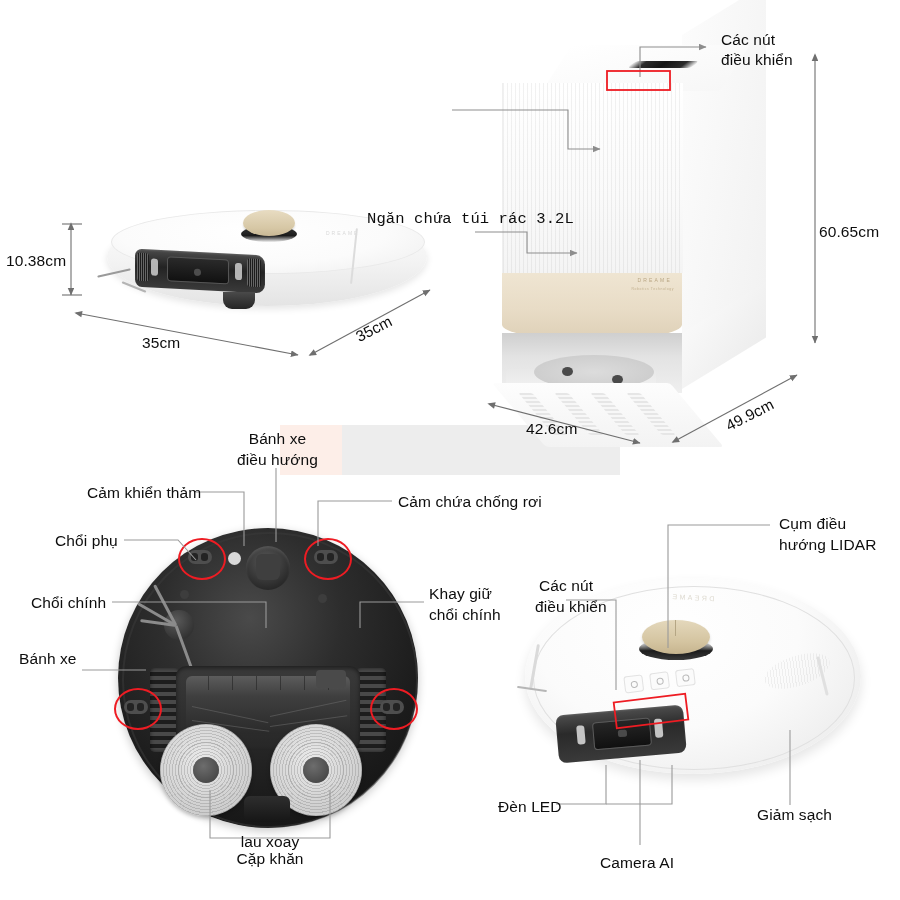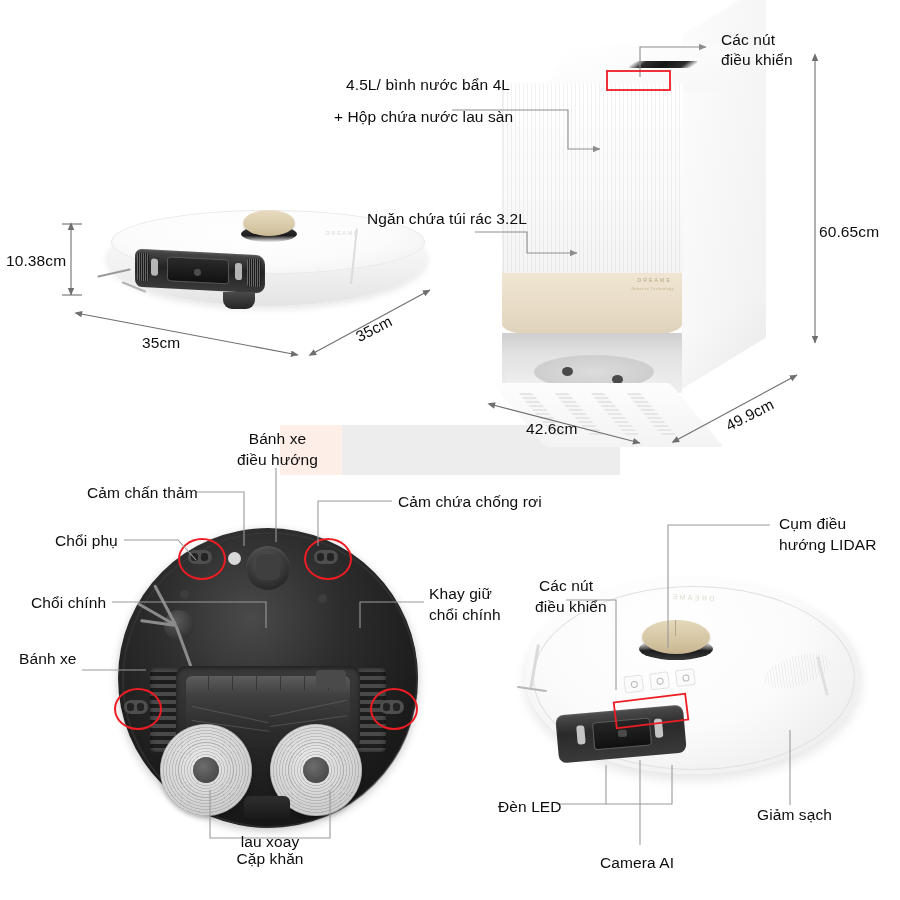--- a/index.html
+++ b/index.html
@@ -565,36 +565,34 @@
     </g>
     <g>
       <path class="ln2" d="M790,805 L790,730"></path>
     </g>
 
     <g transform="rotate(-7 651 711)">
       <rect class="redbox" x="615" y="698" width="72" height="26"></rect>
     </g>
   </svg>
 
-  <div class="lbl" style="left:346px;top:74px;">4.5L/ bình nước bẩn 4L</div>
-  <div class="lbl" style="left:334px;top:106px;">+ Hộp chứa nước lau sàn</div>
-  <div class="lbl" style="left:367px;top:208px;">Ngăn chứa túi rác 3.2L</div>
+  <div class="lbl" style="left:367px;top:208px;font-family:Liberation Mono, monospace;">Ngăn chứa túi rác 3.2L</div>
   <div class="lbl" style="left:721px;top:29px;">Các nút</div>
   <div class="lbl" style="left:721px;top:49px;">điều khiển</div>
   <div class="lbl" style="left:819px;top:221px;">60.65cm</div>
   <div class="lbl" style="left:526px;top:418px;">42.6cm</div>
   <div class="lbl" style="left:722px;top:417px;transform:rotate(-27deg);transform-origin:left top;">49.9cm</div>
 
   <div class="lbl" style="left:6px;top:250px;">10.38cm</div>
   <div class="lbl" style="left:142px;top:332px;">35cm</div>
   <div class="lbl" style="left:352px;top:328px;transform:rotate(-27deg);transform-origin:left top;">35cm</div>
 
   <div class="lbl c" style="left:240px;top:428px;width:75px;">Bánh xe</div>
   <div class="lbl c" style="left:228px;top:449px;width:99px;">điều hướng</div>
-  <div class="lbl" style="left:87px;top:482px;">Cảm chấn thảm</div>
+  <div class="lbl" style="left:87px;top:482px;">Cảm khiển thảm</div>
   <div class="lbl" style="left:398px;top:491px;">Cảm chứa chống rơi</div>
   <div class="lbl" style="left:55px;top:530px;">Chổi phụ</div>
   <div class="lbl" style="left:31px;top:592px;">Chổi chính</div>
   <div class="lbl" style="left:429px;top:583px;">Khay giữ</div>
   <div class="lbl" style="left:429px;top:604px;">chổi chính</div>
   <div class="lbl" style="left:19px;top:648px;">Bánh xe</div>
   <div class="lbl c" style="left:232px;top:848px;width:76px;">Cặp khăn</div>
   <div class="lbl c" style="left:232px;top:831px;width:76px;">lau xoay</div>
 
   <div class="lbl" style="left:779px;top:513px;">Cụm điều</div>

